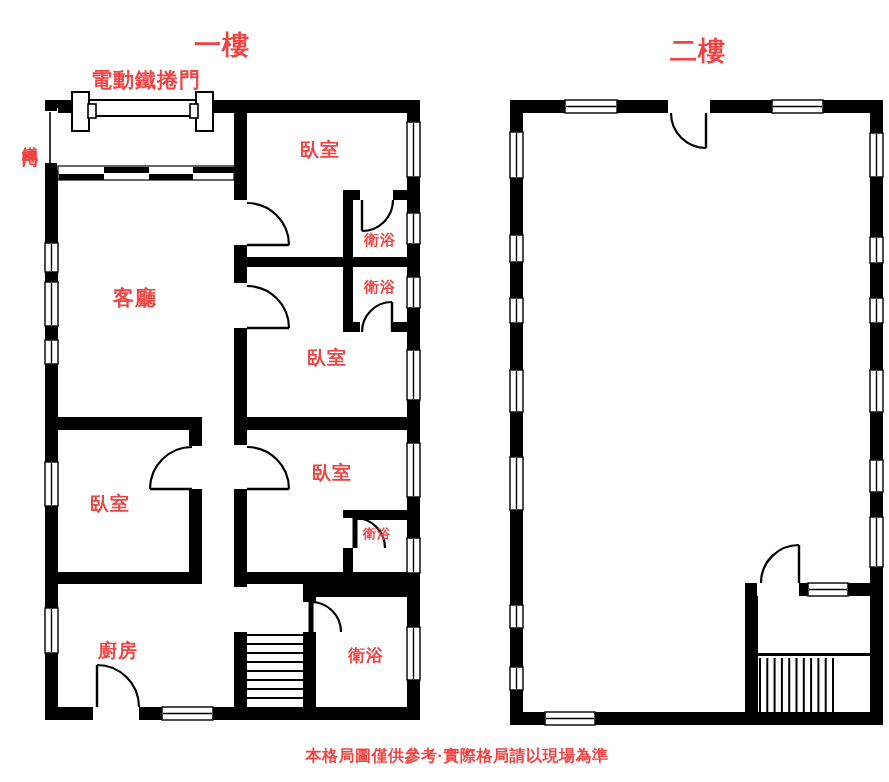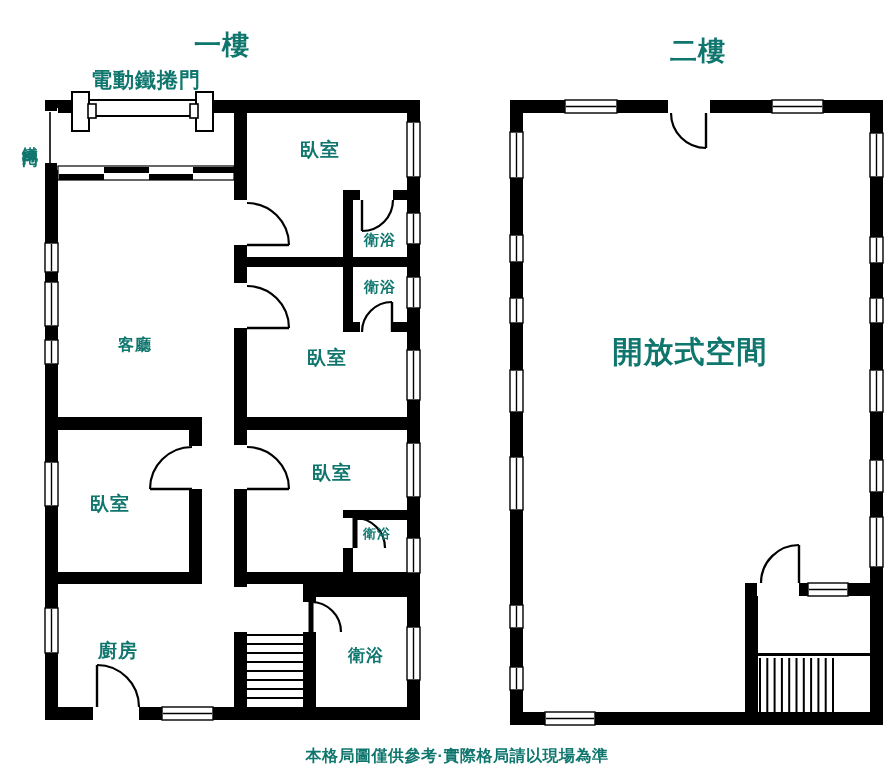--- a/index.html
+++ b/index.html
@@ -3,21 +3,21 @@
 <meta charset="utf-8">
 <style>
   html,body{margin:0;padding:0;background:#ffffff;}
   .plan{
     position:relative;width:889px;height:782px;background:#ffffff;overflow:hidden;
     font-family:"Liberation Sans","DejaVu Sans",sans-serif;
   }
   .plan svg{position:absolute;left:0;top:0;}
   .lbl{
     position:absolute;transform:translate(-50%,-50%);
-    font-weight:bold;color:#0f766e;white-space:nowrap;line-height:1;
+    font-weight:bold;color:#ef4444;white-space:nowrap;line-height:1;
     letter-spacing:1px;
   }
   .t28{font-size:28px;}
   .t27{font-size:27px;}
   .t21{font-size:21px;}
   .t17{font-size:16px;letter-spacing:0.5px;}
   .t16{font-size:16px;}
   .vert{writing-mode:vertical-rl;letter-spacing:3px;transform:translate(-50%,-50%);}
 </style>
 </head>
@@ -178,24 +178,23 @@
       <rect x="149" y="174" width="44" height="6" fill="#000000"></rect>
       <rect x="193" y="167" width="41" height="6" fill="#000000"></rect>
       <rect x="755" y="653" width="115" height="3" fill="#000000"></rect>
     </svg>
 
   <div class="lbl t27" style="left:222px;top:45px">一樓</div>
   <div class="lbl t27" style="left:698px;top:51px">二樓</div>
   <div class="lbl t21" style="left:146px;top:79px">電動鐵捲門</div>
   <div class="lbl t16 vert" style="left:30px;top:138px">鐵捲門</div>
   <div class="lbl t17" style="left:457px;top:756px">本格局圖僅供參考·實際格局請以現場為準</div>
-<div class="lbl" style="left: 135px; top: 297px; font-size: 16px; margin-top: 48px;">客廳</div>
+<div class="lbl" style="left: 135px; top: 297px; font-size: 21px;">客廳</div>
     <div class="lbl" style="left: 320px; top: 149px; font-size: 19px;">臥室</div>
     <div class="lbl" style="left: 380px; top: 239px; font-size: 15px;">衛浴</div>
     <div class="lbl" style="left: 380px; top: 286px; font-size: 15px;">衛浴</div>
     <div class="lbl" style="left: 327px; top: 357px; font-size: 19px;">臥室</div>
     <div class="lbl" style="left: 332px; top: 472px; font-size: 19px;">臥室</div>
     <div class="lbl" style="left: 377px; top: 533px; font-size: 13px;">衛浴</div>
     <div class="lbl" style="left: 110px; top: 503px; font-size: 19px;">臥室</div>
     <div class="lbl" style="left: 118px; top: 650px; font-size: 19px;">廚房</div>
     <div class="lbl" style="left: 366px; top: 655px; font-size: 17px;">衛浴</div>
-    <div class="lbl" style="left: 690px; top: 352px; font-size: 30px;">開放式空間</div>
   </div>
 
 </body></html>

